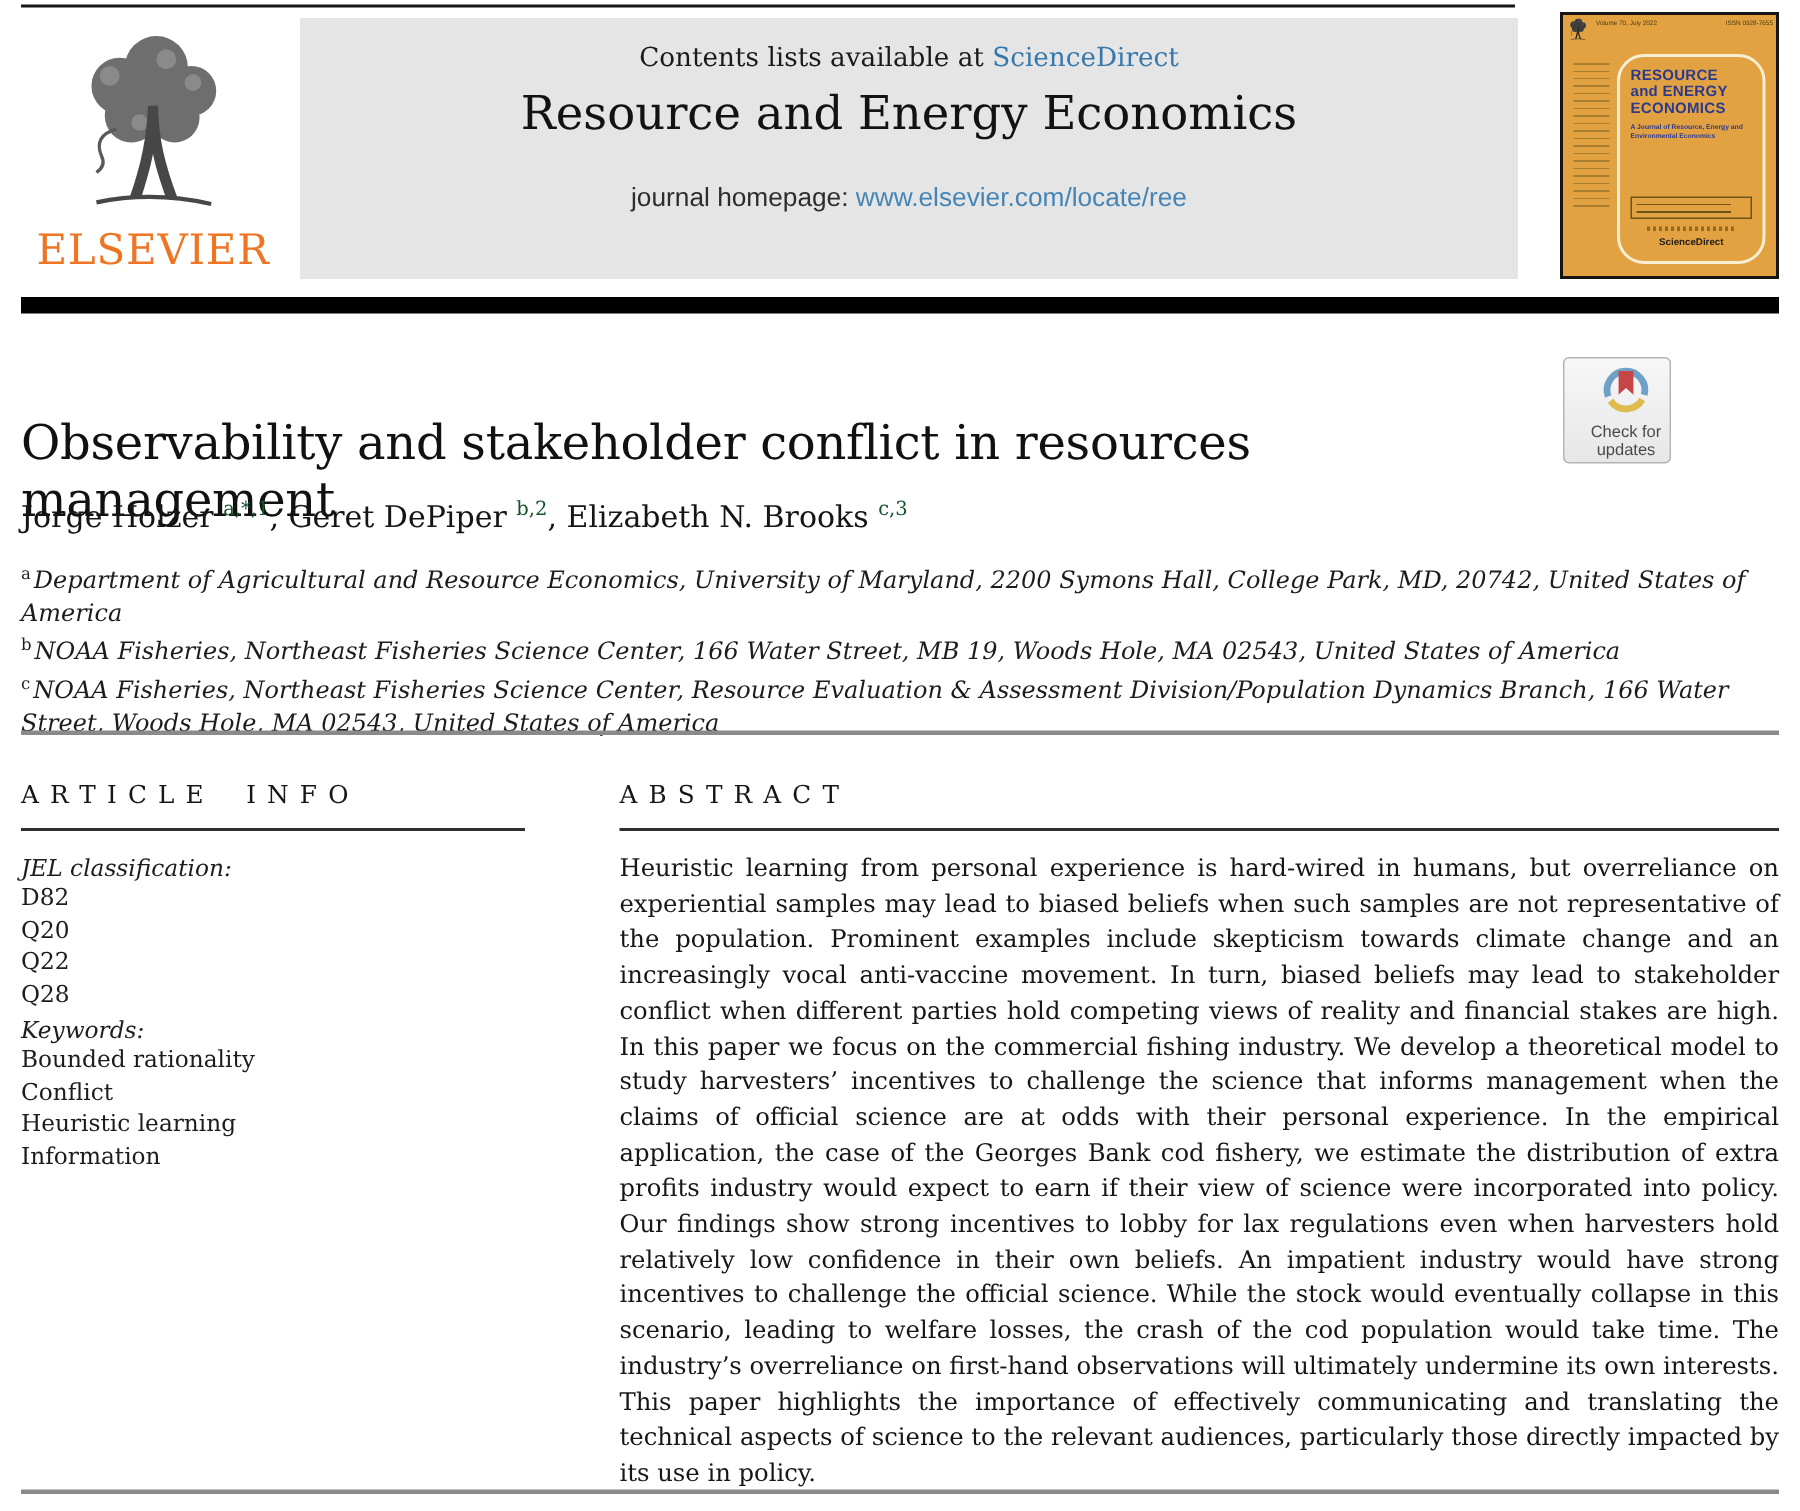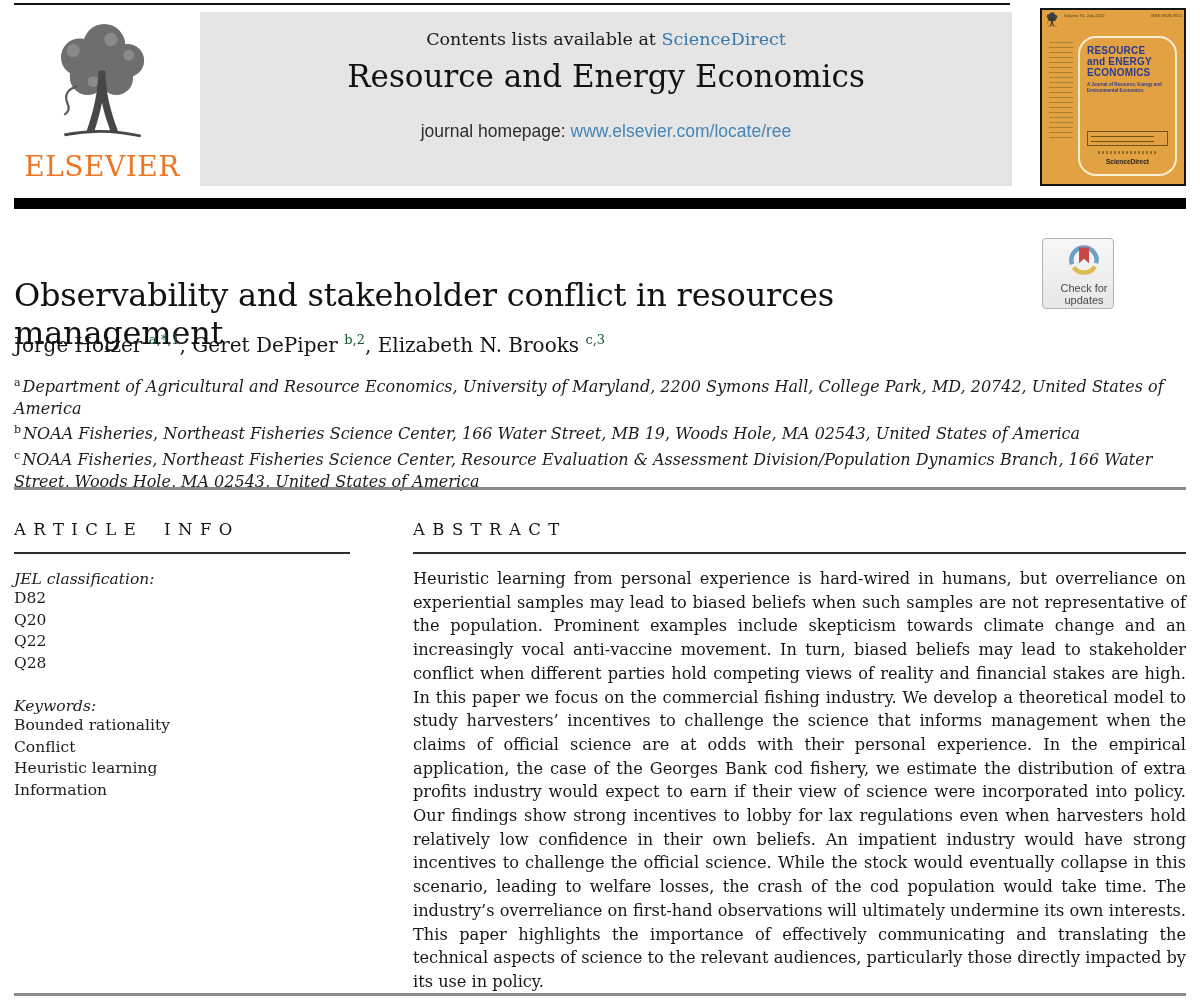--- a/index.html
+++ b/index.html
@@ -50,21 +50,21 @@
   .mid-rule{position:absolute;left:14px;top:487px;width:1172px;height:3px;background:#8a8a8a;}
   .bottom-rule{position:absolute;left:14px;top:993px;width:1172px;height:3px;background:#8a8a8a;}
   
   .left-col{position:absolute;left:14px;top:520px;width:399px;}
   .right-col{position:absolute;left:413px;top:520px;width:773px;}
   .section-heading{font-size:16.5px;letter-spacing:.45em;word-spacing:.5em;color:#161616;}
   .heading-rule{height:2px;background:#2e2e2e;margin-top:13px;}
   .left-col .heading-rule{width:336px;}
   .info-label{margin-top:16px;font-size:15.5px;font-style:italic;color:#1c1c1c;}
   .info-list{font-size:15.5px;line-height:21.7px;color:#1c1c1c;}
-  .info-label.keywords{margin-top:22px;}
+  .info-label.keywords{margin-top:3px;}
   .abstract-text{margin-top:13px;font-size:16.2px;line-height:23.7px;text-align:justify;color:#161616;}
 </style>
 </head>
 <body>
 
 <svg width="0" height="0" style="position:absolute">
   <symbol id="tree" viewBox="0 0 100 110">
     <g fill="#6e6e6e">
       <circle cx="30" cy="30" r="17"></circle>
       <circle cx="52" cy="19" r="19"></circle>

